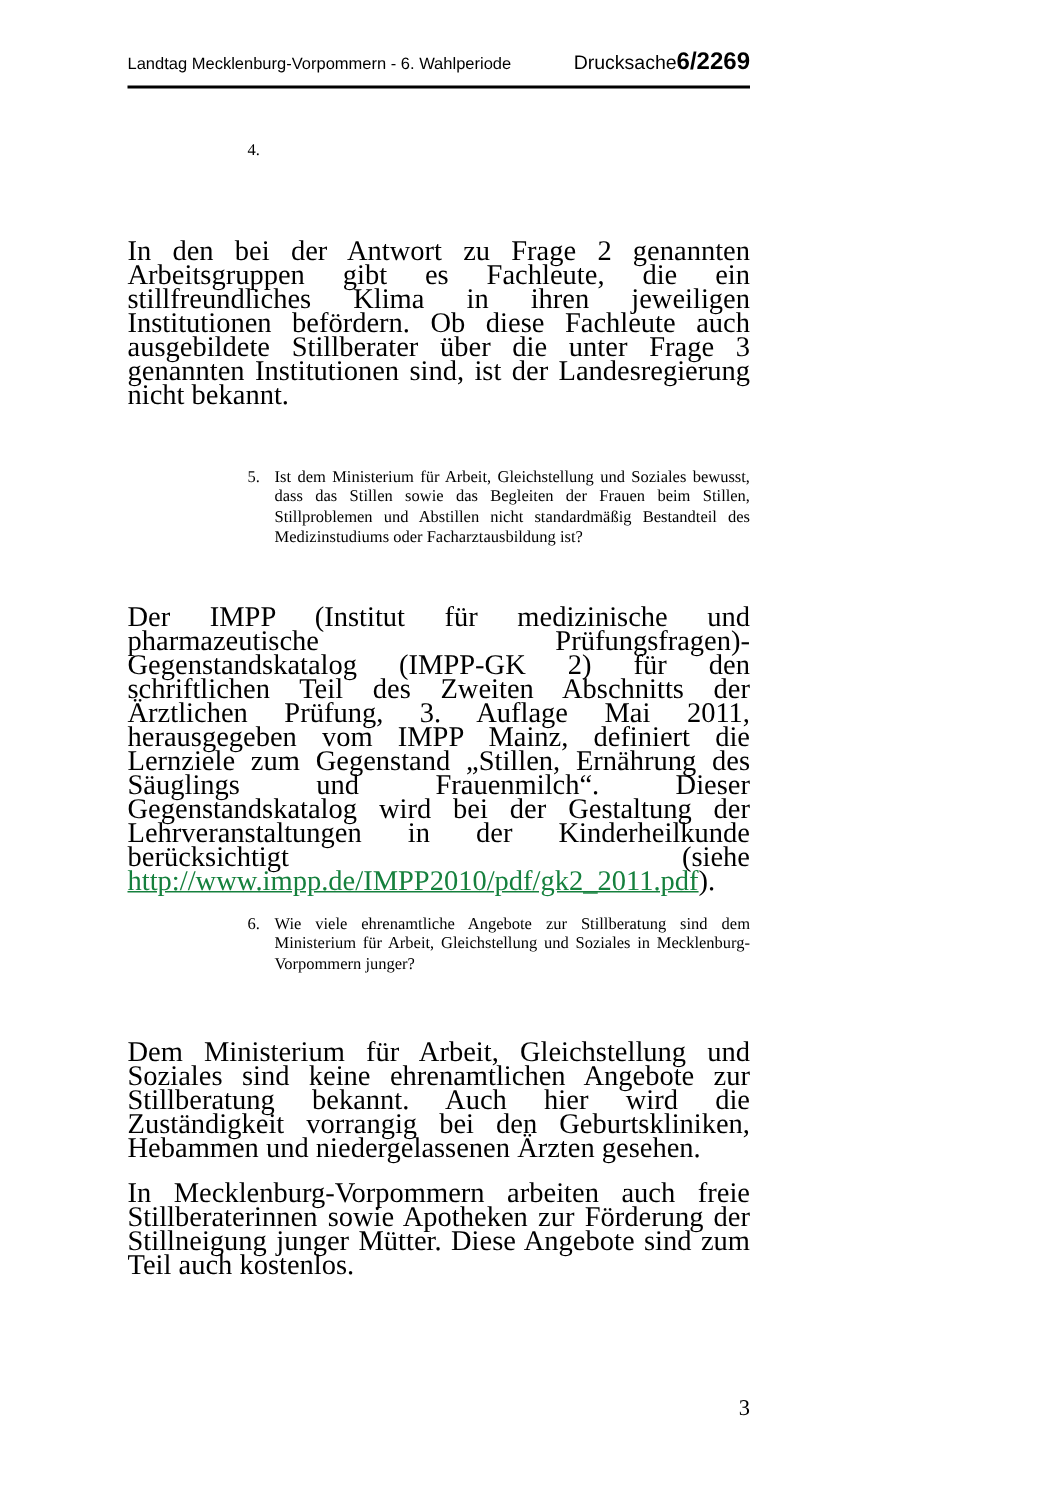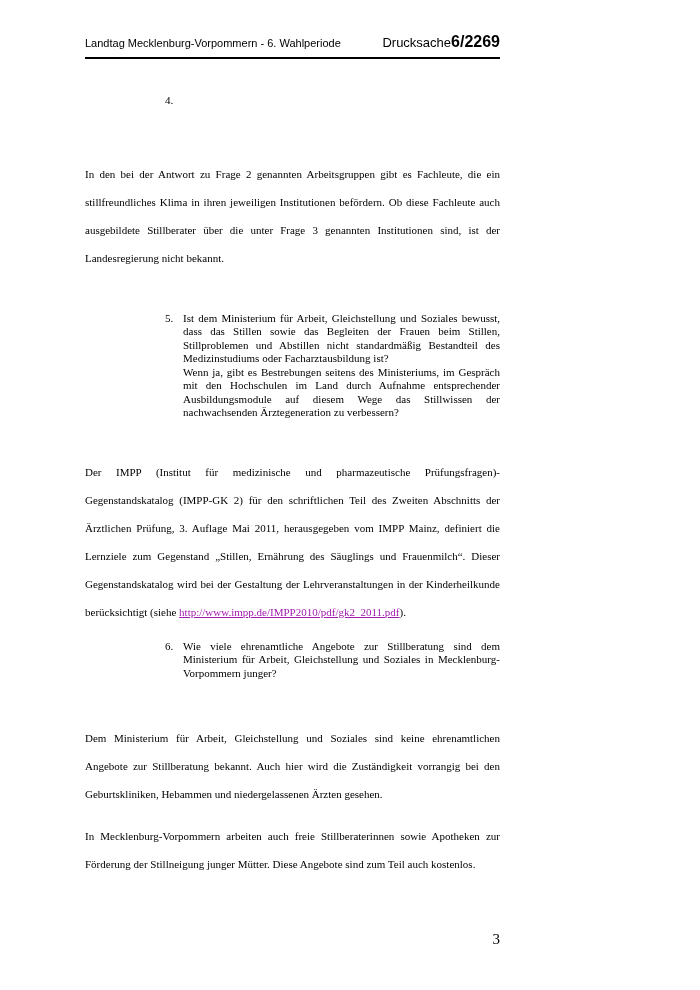--- a/index.html
+++ b/index.html
@@ -54,29 +54,29 @@
   }
   .q-text {
     width: 345px;
     text-align: justify;
   }
   .q4 { margin-top: 35px; margin-bottom: 52px; }
   .q5 { margin-bottom: 38px; }
   .q6 { margin-bottom: 44px; }
   
   .body-para {
-    font-size: 11px;
-    line-height: 28px;
+    font-size: 19px;
+    line-height: 16px;
     text-align: justify;
     margin: 0;
   }
   .mb-section { margin-bottom: 40px; }
   .mb-para { margin-bottom: 14px; }
   .doc-link {
-    color: #a21caf;
+    color: #15803d;
     text-decoration: underline;
   }
   .page-number {
     position: absolute;
     right: 80px;
     bottom: 42px;
     font-size: 15px;
   }
 </style>
 </head>
@@ -95,21 +95,20 @@
   <section class="question q4">
     <span class="q-num">4.</span>
   </section>
 
   <p class="body-para mb-section">In den bei der Antwort zu Frage 2 genannten Arbeitsgruppen gibt es Fachleute, die ein stillfreundliches Klima in ihren jeweiligen Institutionen befördern. Ob diese Fachleute auch ausgebildete Stillberater über die unter Frage 3 genannten Institutionen sind, ist der Landesregierung nicht bekannt.</p>
 
   <section class="question q5">
     <span class="q-num">5.</span>
     <div class="q-text">
       <div>Ist dem Ministerium für Arbeit, Gleichstellung und Soziales bewusst, dass das Stillen sowie das Begleiten der Frauen beim Stillen, Stillproblemen und Abstillen nicht standardmäßig Bestandteil des Medizinstudiums oder Facharztausbildung ist?</div>
-      <div>Wenn ja, gibt es Bestrebungen seitens des Ministeriums, im Gespräch mit den Hochschulen im Land durch Aufnahme entsprechender Ausbildungsmodule auf diesem Wege das Stillwissen der nachwachsenden Ärztegeneration zu verbessern?</div>
     </div>
   </section>
 
 
   <p class="body-para mb-para"><span>Der IMPP (Institut für medizinische und pharmazeutische Prüfungsfragen)-Gegenstandskatalog (IMPP-GK 2) für den schriftlichen Teil des Zweiten Abschnitts der Ärztlichen Prüfung, 3. Auflage Mai 2011, herausgegeben vom IMPP Mainz, definiert die Lernziele zum Gegenstand „Stillen, Ernährung des Säuglings und Frauenmilch“. Dieser Gegenstandskatalog wird bei der Gestaltung der Lehrveranstaltungen in der Kinderheilkunde berücksichtigt (siehe </span><a class="doc-link" href="#">http://www.impp.de/IMPP2010/pdf/gk2_2011.pdf</a><span>).</span></p>
 
 
   <section class="question q6">
     <span class="q-num">6.</span>
     <div class="q-text">Wie viele ehrenamtliche Angebote zur Stillberatung sind dem Ministerium für Arbeit, Gleichstellung und Soziales in Mecklenburg-Vorpommern junger?</div>

